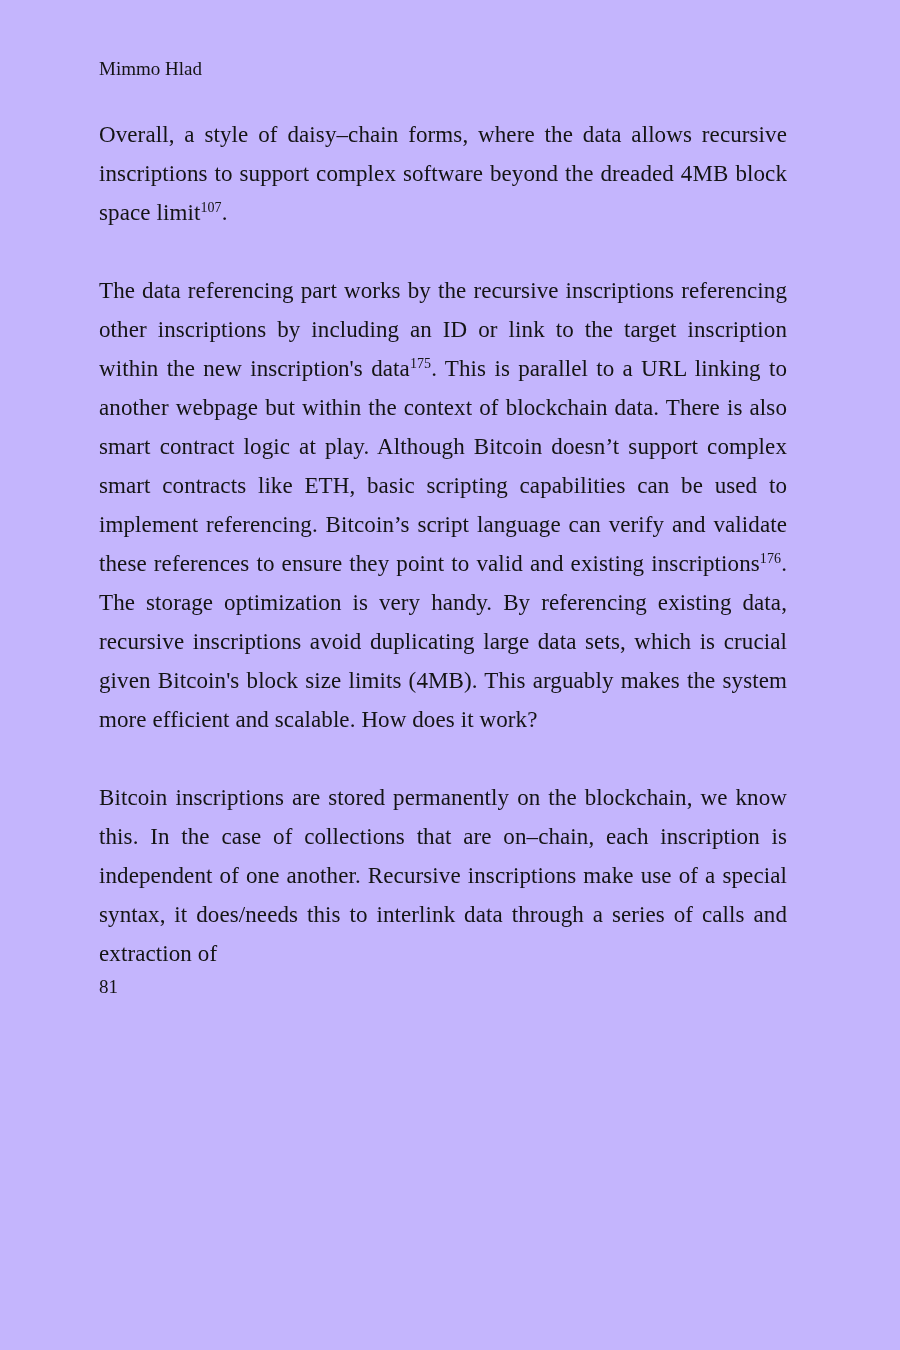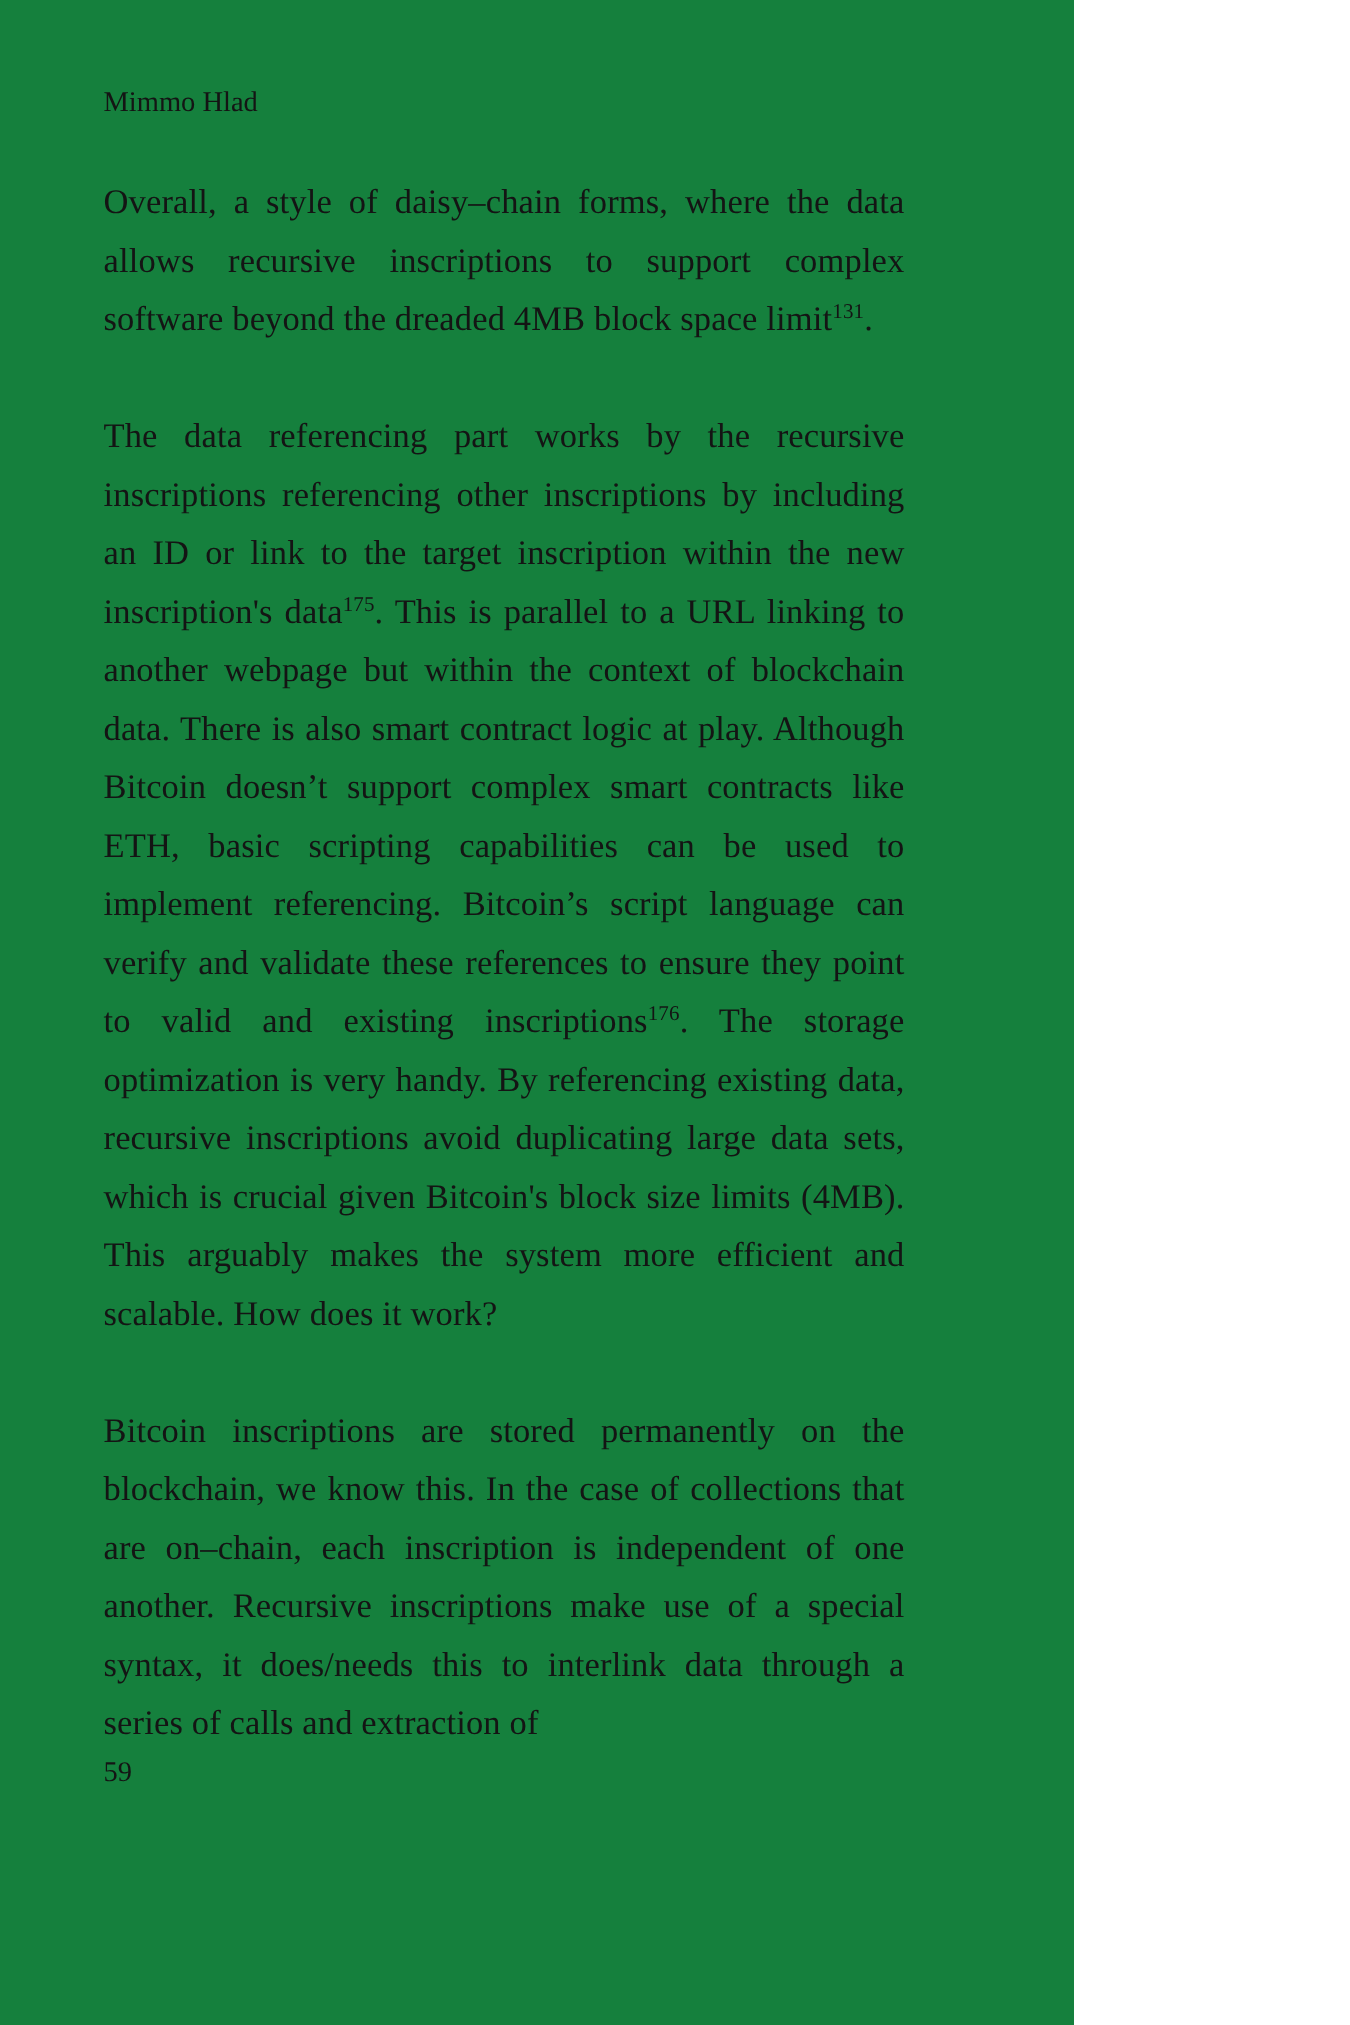--- a/index.html
+++ b/index.html
@@ -2,27 +2,27 @@
 <html><head>
 <meta charset="utf-8">
 <style>
   html, body {
     margin: 0;
     padding: 0;
     background: #ffffff;
   }
   .page {
     position: relative;
-    width: 716px;
+    width: 900px;
     height: 1350px;
-    background: #15803d;
+    background: #c4b5fd;
     color: #111111;
     font-family: "Liberation Serif", "DejaVu Serif", serif;
     box-sizing: border-box;
-    padding: 57px 113px 0 69px;
+    padding: 57px 113px 0 99px;
     overflow: hidden;
   }
   .running-header {
     font-size: 19px;
     line-height: 24px;
     margin-bottom: 34px;
     color: #141414;
   }
   .body-text p {
     margin: 0 0 39px 0;
@@ -50,19 +50,19 @@
     color: #141414;
   }
 </style>
 </head>
 <body>
 
 <div class="page">
   <div class="running-header">Mimmo Hlad</div>
 
   <div class="body-text">
-      <p>Overall, a style of daisy–chain forms, where the data allows recursive inscriptions to support complex software beyond the dreaded 4MB block space limit<sup>131</sup>.</p>
+      <p>Overall, a style of daisy–chain forms, where the data allows recursive inscriptions to support complex software beyond the dreaded 4MB block space limit<sup>107</sup>.</p>
       <p>The data referencing part works by the recursive inscriptions referencing other inscriptions by including an ID or link to the target inscription within the new inscription's data<sup>175</sup>. This is parallel to a URL linking to another webpage but within the context of blockchain data. There is also smart contract logic at play. Although Bitcoin doesn’t support complex smart contracts like ETH, basic scripting capabilities can be used to implement referencing. Bitcoin’s script language can verify and validate these references to ensure they point to valid and existing inscriptions<sup>176</sup>. The storage optimization is very handy. By referencing existing data, recursive inscriptions avoid duplicating large data sets, which is crucial given Bitcoin's block size limits (4MB). This arguably makes the system more efficient and scalable. How does it work?</p>
       <p>Bitcoin inscriptions are stored permanently on the blockchain, we know this. In the case of collections that are on–chain, each inscription is independent of one another. Recursive inscriptions make use of a special syntax, it does/needs this to interlink data through a series of calls and extraction of</p>
     </div>
 
-  <div class="page-number">59</div>
+  <div class="page-number">81</div>
 </div>
 
 </body></html>

